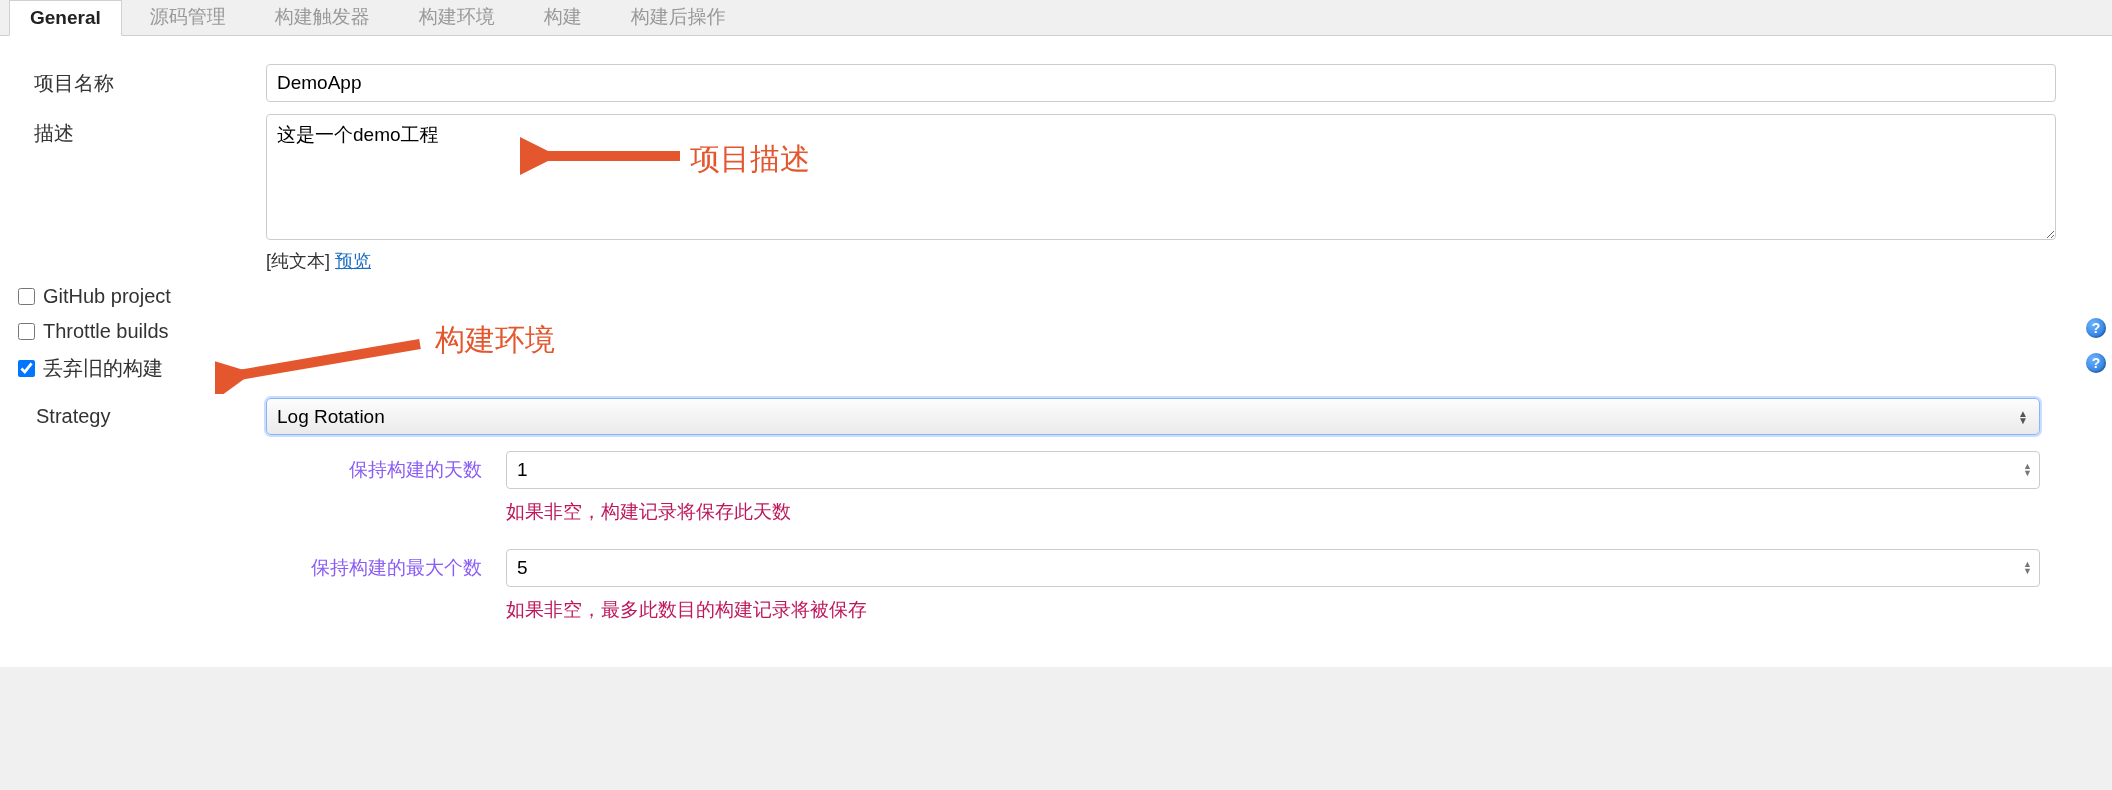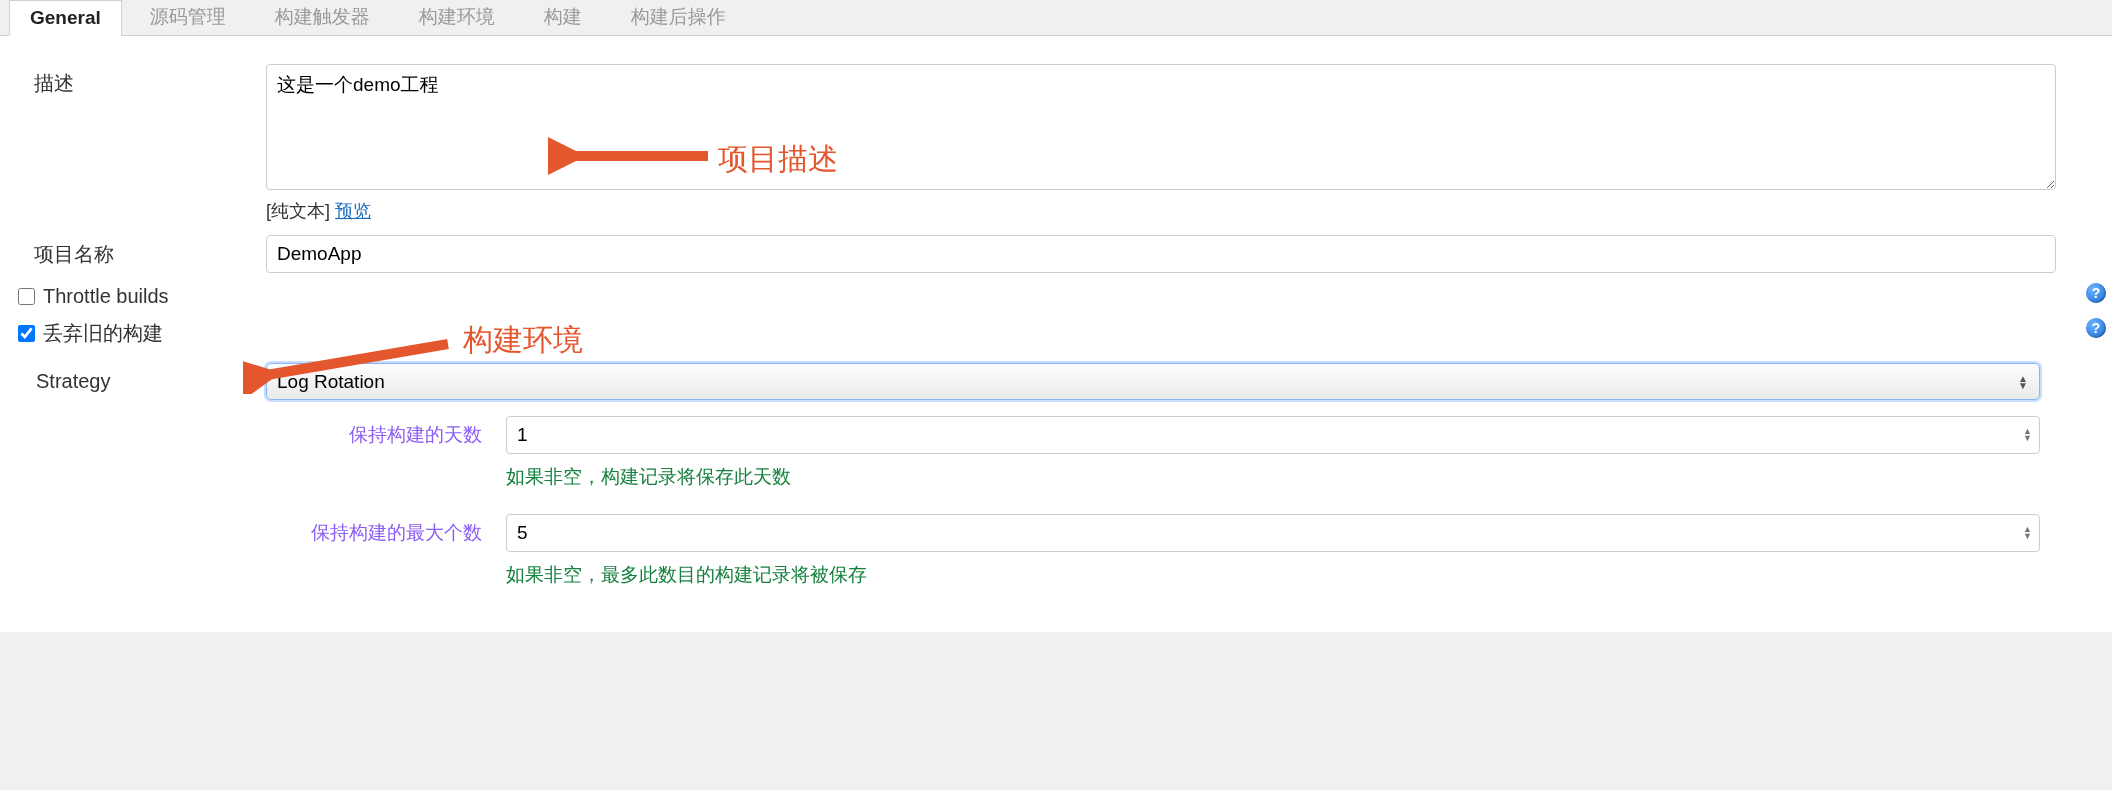--- a/index.html
+++ b/index.html
@@ -162,42 +162,41 @@
   }
   .stepper-wrap { position: relative; }
   .stepper-btns {
     position:absolute; right:8px; top:50%; transform:translateY(-50%);
     display:flex; flex-direction:column; line-height:7px; color:#777; font-size:9px;
     pointer-events:none;
   }
   .helptext {
     padding: 10px 0 14px 490px;
     font-size: 19px;
-    color: #15803d;
+    color: #be185d;
   }
   
   .helpicon {
     position: absolute;
     right: 6px;
     width: 20px; height: 20px;
     border-radius: 50%;
     background: radial-gradient(circle at 35% 30%, #6bb1ff, #1a6fd6);
     color: #fff;
     font-size: 14px;
     font-weight: 700;
     text-align: center;
     line-height: 20px;
     box-shadow: inset -1px -1px 2px rgba(0,0,0,.3);
     cursor: pointer;
   }
   
   .anno {
     position: absolute;
     pointer-events: none;
-    margin-left: 28px;
   }
   .anno-text {
     color: #e4572e;
     font-size: 30px;
     font-weight: 400;
     white-space: nowrap;
   }
   .arrow1 { left: 520px; top: 95px; }
   .arrow1 .anno-text { position:absolute; left:170px; top:8px; }
   .arrow2 { left: 215px; top: 298px; }
@@ -210,37 +209,41 @@
   <div class="tab active">General</div>
   <div class="tab">源码管理</div>
   <div class="tab">构建触发器</div>
   <div class="tab">构建环境</div>
   <div class="tab">构建</div>
   <div class="tab">构建后操作</div>
 </div>
 
 <div class="formbody">
 
+  <div class="row">
+    <div class="labelcol">项目名称</div>
+    <div class="fieldcol">
+      <input type="text" class="wide" value="DemoApp" style="">
+    </div>
+  </div>
+
   <div class="row" style="align-items:flex-start;">
     <div class="labelcol">描述</div>
     <div class="fieldcol">
       <textarea class="wide" style="">这是一个demo工程</textarea>
       <div class="desc-footer">
         <span>[纯文本] </span><a href="#">预览</a>
       </div>
     </div>
   </div>
 
-  <div class="row">
-    <div class="labelcol">项目名称</div>
-    <div class="fieldcol">
-      <input type="text" class="wide" value="DemoApp" style="">
-    </div>
-  </div>
-
+  <div class="checkrow">
+    <input type="checkbox" style="">
+    <label>GitHub project</label>
+  </div>
   <div class="checkrow">
     <input type="checkbox" style="">
     <label>Throttle builds</label>
     <span class="helpicon" style="top:4px;">?</span>
   </div>
   <div class="checkrow">
     <input type="checkbox" checked="" style="">
     <label>丢弃旧的构建</label>
     <span class="helpicon" style="top:4px;">?</span>
   </div>

